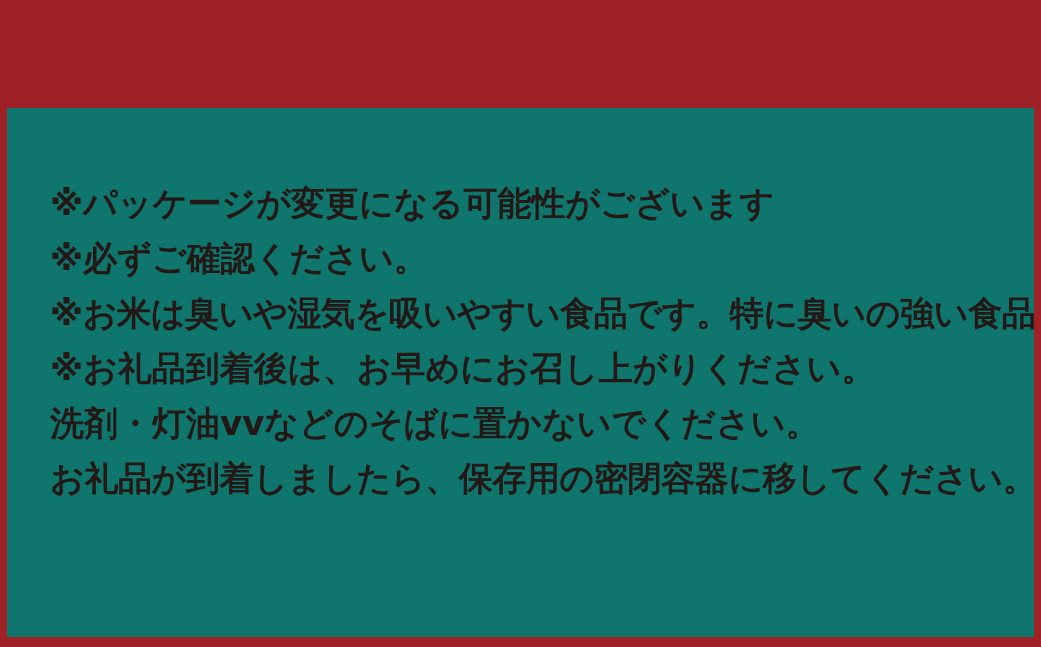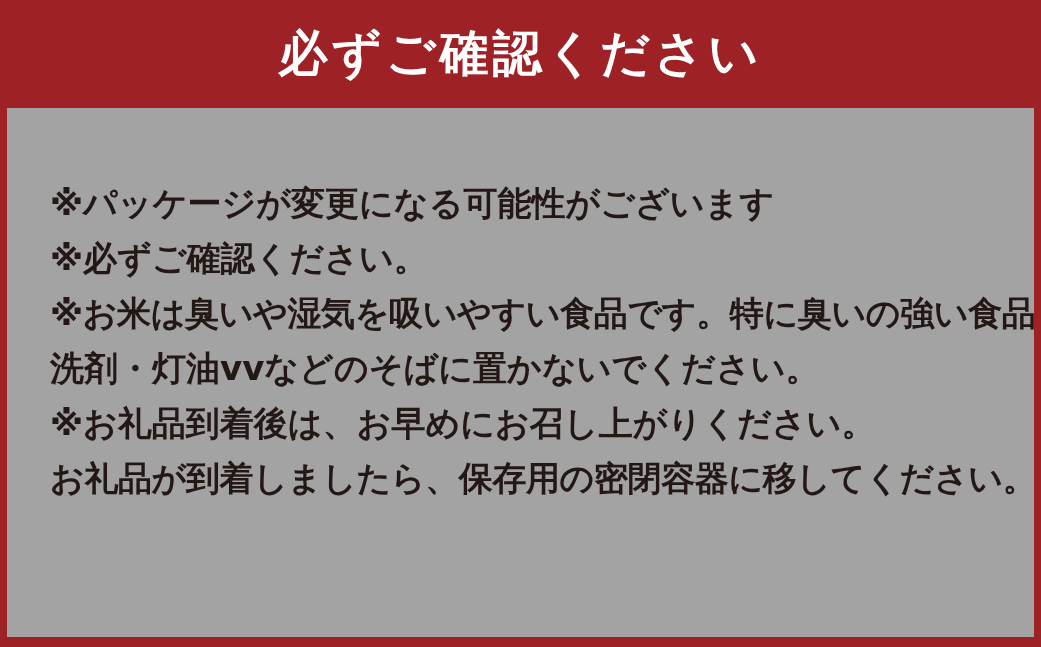--- a/index.html
+++ b/index.html
@@ -47,21 +47,21 @@
     transform: translateY(-1px);
   }
 
   
   .notice-body {
     position: absolute;
     left: 7px;
     top: 108px;
     width: 1027px;
     height: 529px;
-    background: #a3a3a3;
+    background: #0f766e;
     box-sizing: border-box;
     overflow: hidden;
   }
 
   .notice-lines {
     position: absolute;
     left: 43px;
     top: 68px;
     right: 10px;
   }
@@ -80,28 +80,25 @@
   
   .notice-line.long {
     letter-spacing: -0.4px;
   }
 </style>
 </head>
 <body>
 
 <div class="notice-card">
 
-  <div class="notice-header">
-    <div class="notice-header-title">必ずご確認ください</div>
-  </div>
 
   <div class="notice-body">
     <div class="notice-lines">
       <div class="notice-line">※パッケージが変更になる可能性がございます</div>
       <div class="notice-line">※必ずご確認ください。</div>
       <div class="notice-line long">※お米は臭いや湿気を吸いやすい食品です。特に臭いの強い食品・</div>
+      <div class="notice-line">※お礼品到着後は、お早めにお召し上がりください。</div>
       <div class="notice-line">洗剤・灯油vvなどのそばに置かないでください。</div>
-      <div class="notice-line">※お礼品到着後は、お早めにお召し上がりください。</div>
       <div class="notice-line long">お礼品が到着しましたら、保存用の密閉容器に移してください。</div>
     </div>
   </div>
 
 </div>
 
 </body></html>

